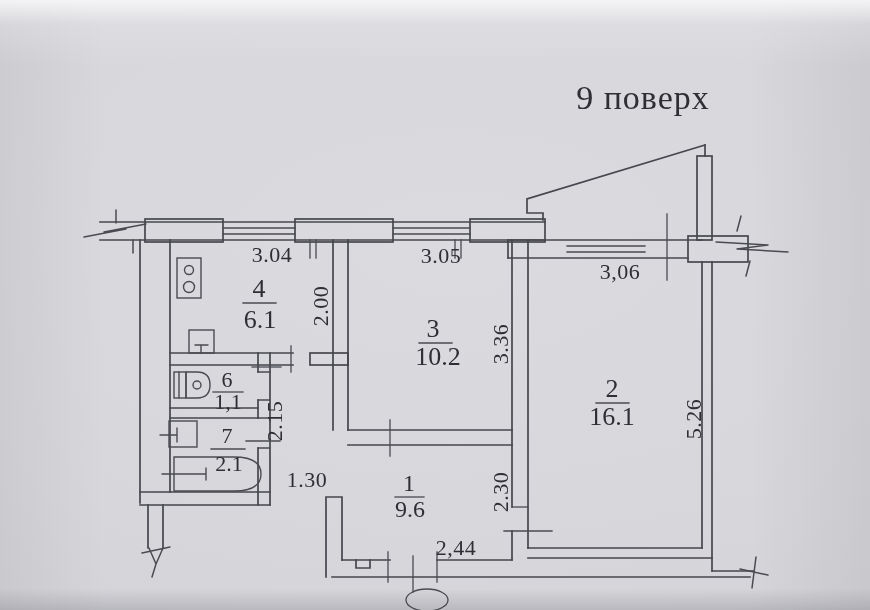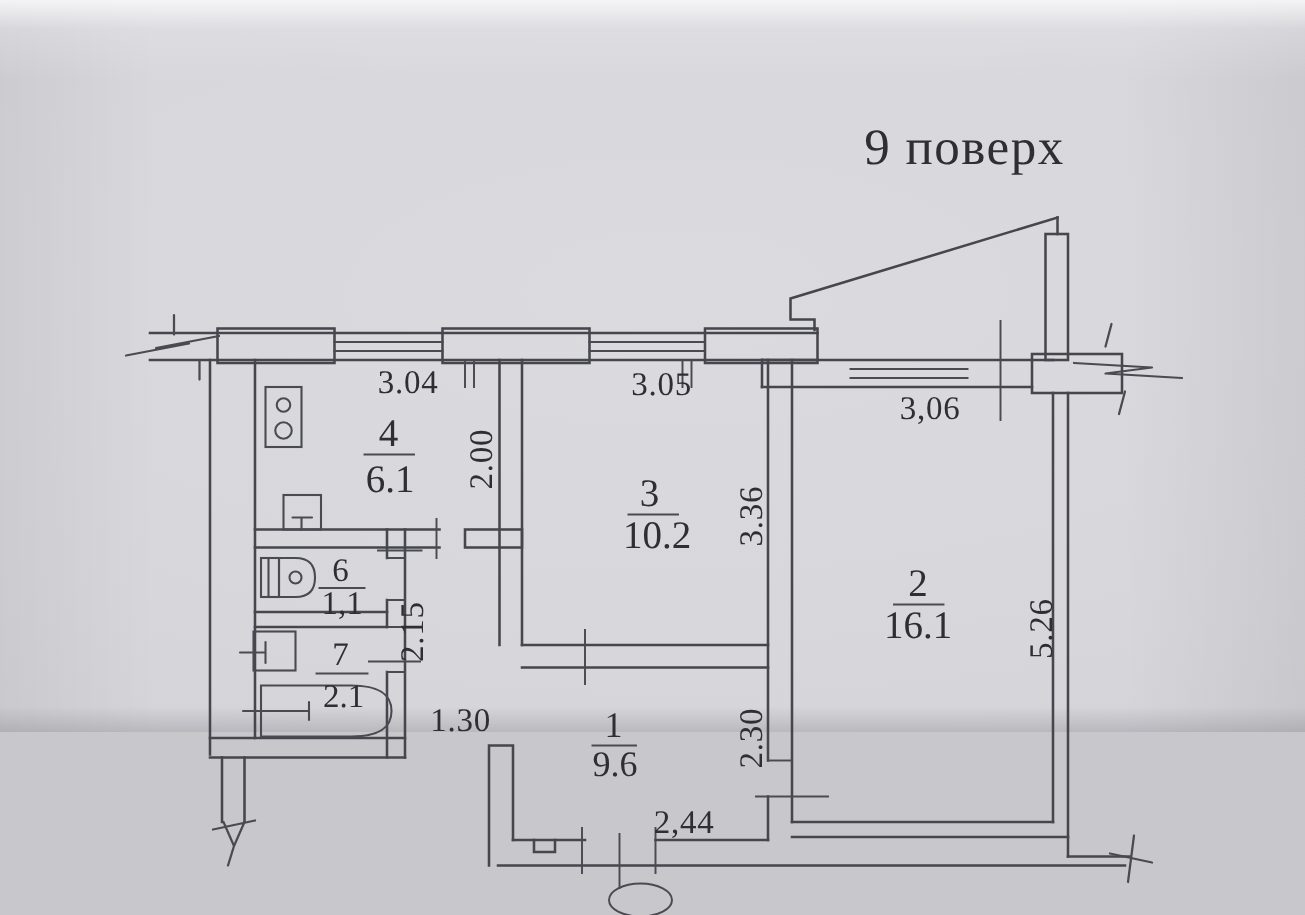--- a/index.html
+++ b/index.html
@@ -1,18 +1,18 @@
 <!DOCTYPE html>
 <html><head>
 <meta charset="utf-8">
 <style>
   html,body{margin:0;padding:0;}
   body{width:870px;height:610px;overflow:hidden;background:#c8c8cc;}
   .stage{
-    position:relative;width:870px;height:488px;
+    position:relative;width:870px;height:610px;
     background:
       linear-gradient(180deg, rgba(246,246,248,.95) 0%, rgba(228,228,232,.45) 4%, rgba(0,0,0,0) 11%),
       linear-gradient(0deg, rgba(110,110,120,.28) 0%, rgba(0,0,0,0) 3.5%),
       linear-gradient(90deg, rgba(0,0,0,.05) 0%, rgba(0,0,0,0) 12%, rgba(0,0,0,0) 86%, rgba(0,0,0,.06) 100%),
       radial-gradient(130% 95% at 52% 40%, #dbdbdf 0%, #d7d7db 55%, #cfcfd4 100%);
     font-family:"Liberation Serif","DejaVu Serif",serif;
   }
   svg{position:absolute;left:0;top:0;}
   .w{fill:none;stroke:#46464e;stroke-width:1.7;stroke-linecap:square;}
   .t{fill:none;stroke:#4a4a52;stroke-width:1.3;stroke-linecap:square;}

